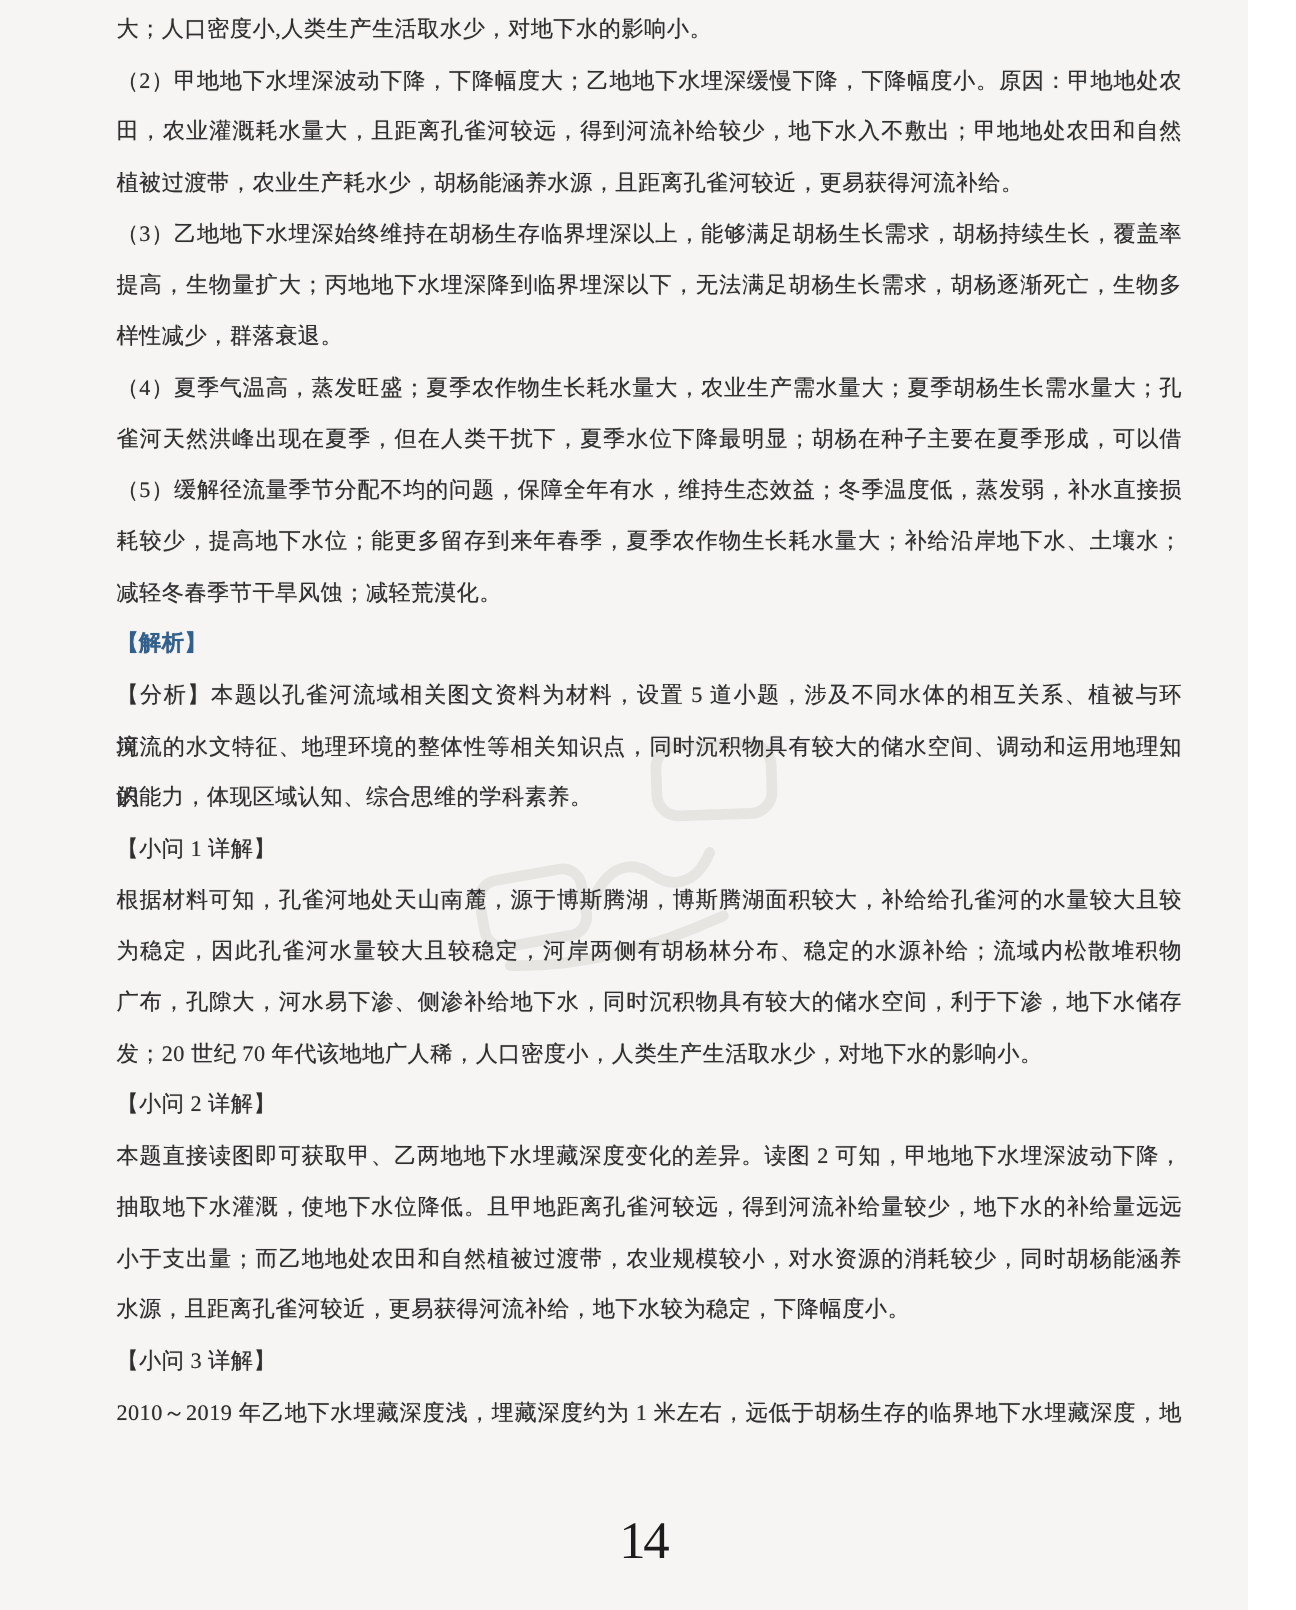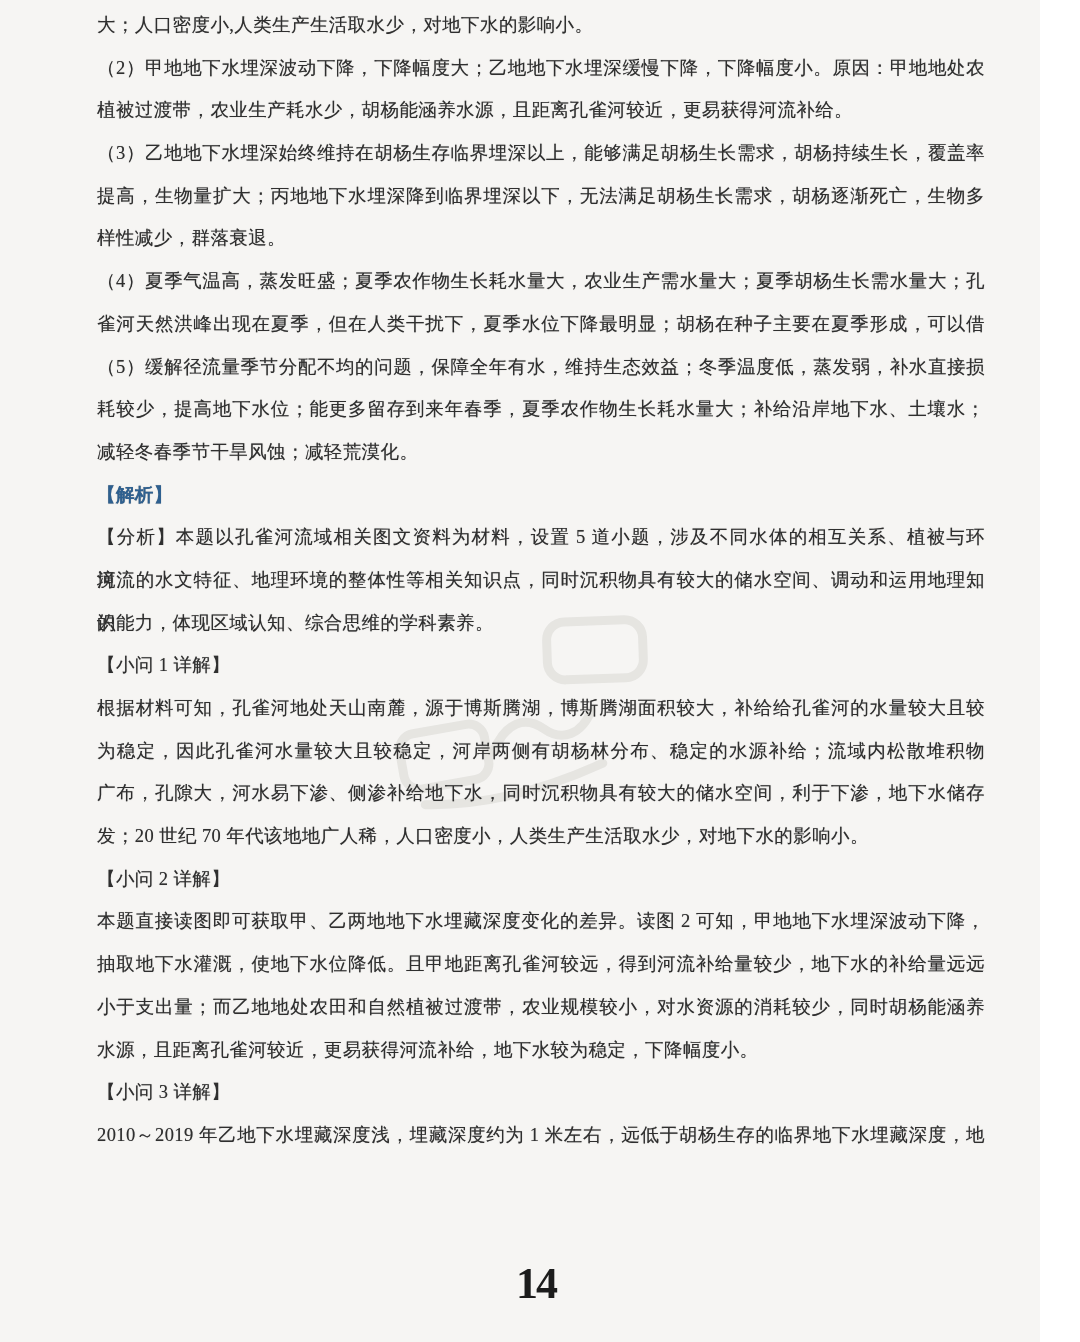--- a/index.html
+++ b/index.html
@@ -42,21 +42,21 @@
     color: var(--accent, #2e6090);
     font-weight: 700;
   }
   .page-number {
     position: absolute;
     left: 516px;
     top: 1262px;
     z-index: 2;
     font-size: 44px;
     line-height: 1;
-    font-weight: 700;
+    font-weight: 400;
     letter-spacing: -2px;
     color: #1c1c1c;
     font-family: "Liberation Serif", "DejaVu Serif", serif;
   }
   .watermark {
     position: absolute;
     left: 380px;
     top: 615px;
     z-index: 0;
     opacity: 0.55;
@@ -73,20 +73,21 @@
       <rect x="14" y="98" width="86" height="56" rx="16"></rect>
       <path d="M106,130 C124,102 144,100 160,116 C176,132 196,128 210,106"></path>
       <rect x="176" y="18" width="96" height="58" rx="18" transform="rotate(8 224 47)"></rect>
       <path d="M30,170 C90,182 150,176 212,160"></path>
     </g>
   </svg>
 
   <div class="doc-body">
       <div class="line plain">大；人口密度小,人类生产生活取水少，对地下水的影响小。</div>
       <div class="line justify">（2）甲地地下水埋深波动下降，下降幅度大；乙地地下水埋深缓慢下降，下降幅度小。原因：甲地地处农</div>
+      <div class="line justify">田，农业灌溉耗水量大，且距离孔雀河较远，得到河流补给较少，地下水入不敷出；甲地地处农田和自然</div>
       <div class="line plain">植被过渡带，农业生产耗水少，胡杨能涵养水源，且距离孔雀河较近，更易获得河流补给。</div>
       <div class="line justify">（3）乙地地下水埋深始终维持在胡杨生存临界埋深以上，能够满足胡杨生长需求，胡杨持续生长，覆盖率</div>
       <div class="line justify">提高，生物量扩大；丙地地下水埋深降到临界埋深以下，无法满足胡杨生长需求，胡杨逐渐死亡，生物多</div>
       <div class="line plain">样性减少，群落衰退。</div>
       <div class="line justify">（4）夏季气温高，蒸发旺盛；夏季农作物生长耗水量大，农业生产需水量大；夏季胡杨生长需水量大；孔</div>
       <div class="line justify">雀河天然洪峰出现在夏季，但在人类干扰下，夏季水位下降最明显；胡杨在种子主要在夏季形成，可以借</div>
       <div class="line justify">（5）缓解径流量季节分配不均的问题，保障全年有水，维持生态效益；冬季温度低，蒸发弱，补水直接损</div>
       <div class="line justify">耗较少，提高地下水位；能更多留存到来年春季，夏季农作物生长耗水量大；补给沿岸地下水、土壤水；</div>
       <div class="line plain">减轻冬春季节干旱风蚀；减轻荒漠化。</div>
       <div class="line plain blue">【解析】</div>

